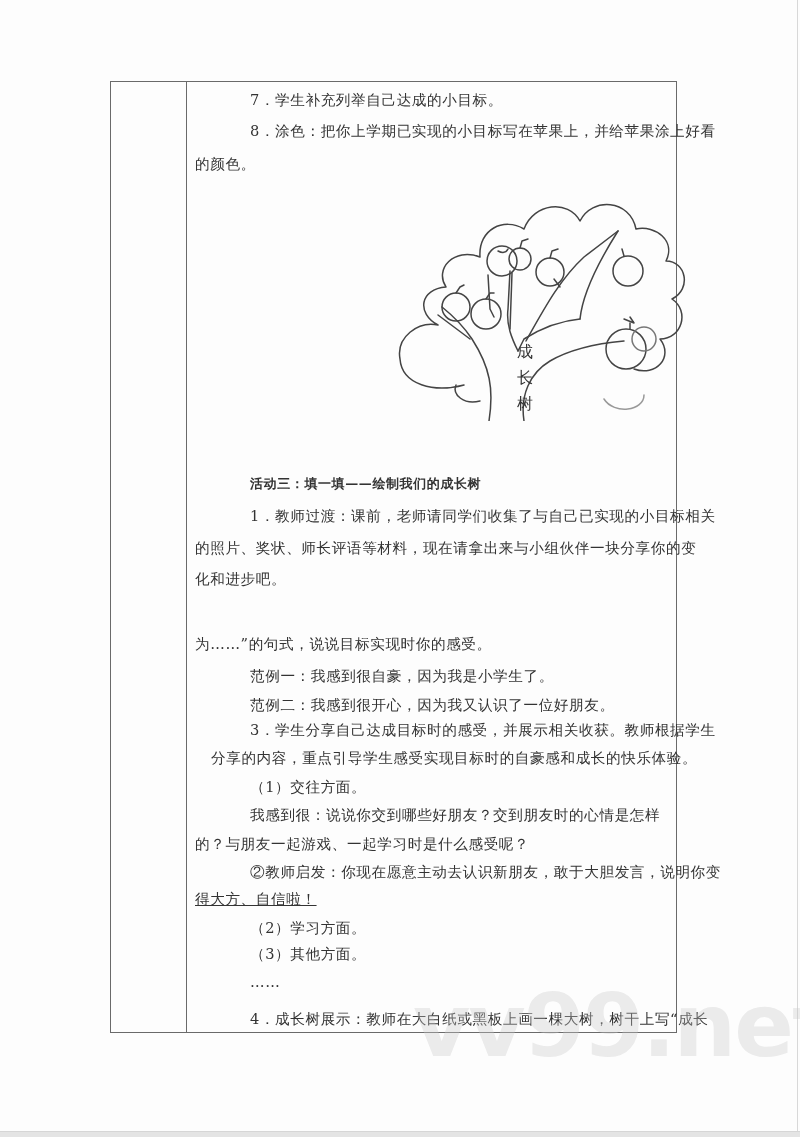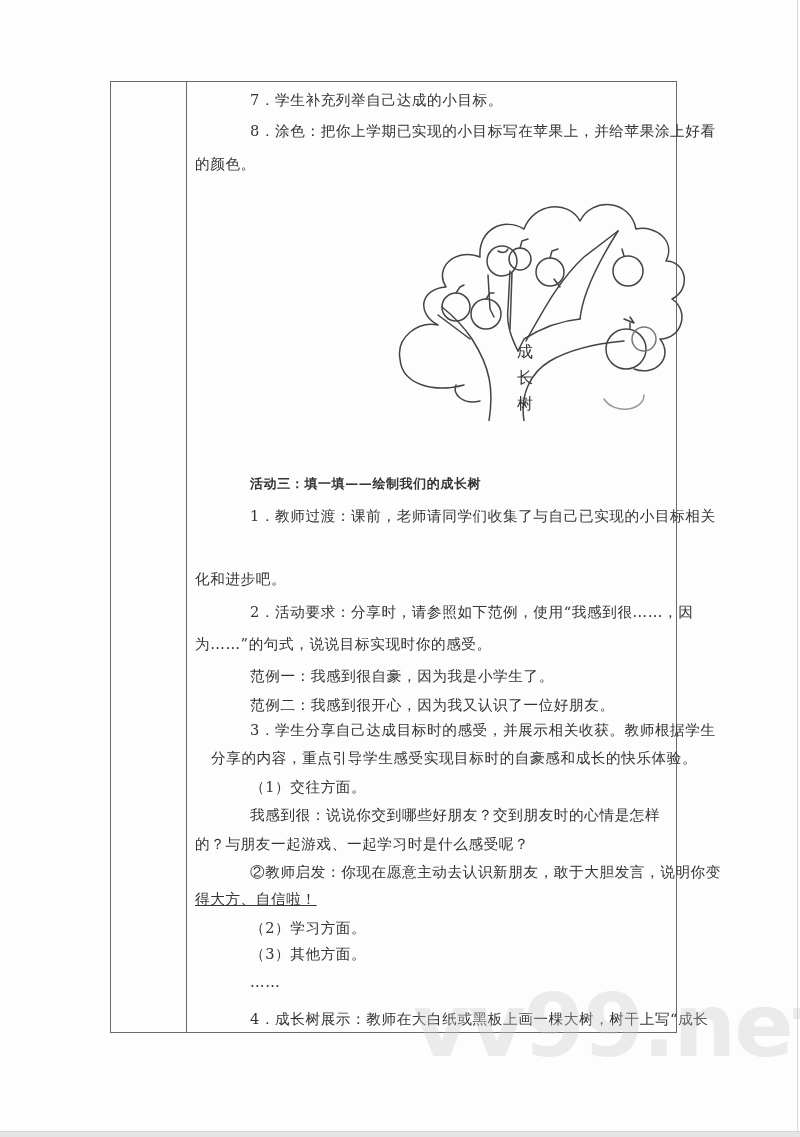--- a/index.html
+++ b/index.html
@@ -100,22 +100,22 @@
       <span class="trunk-label" style="top:153px">成</span>
       <span class="trunk-label" style="top:179px">长</span>
       <span class="trunk-label" style="top:205px">树</span>
     </div>
 
   <div class="line indent" style="top: 18px;">7．学生补充列举自己达成的小目标。</div>
       <div class="line indent" style="top: 49px;">8．涂色：把你上学期已实现的小目标写在苹果上，并给苹果涂上好看</div>
       <div class="line" style="top: 82px;">的颜色。</div>
       <div class="line indent bold" style="top: 402px;">活动三：填一填——绘制我们的成长树</div>
       <div class="line indent" style="top: 434px;">1．教师过渡：课前，老师请同学们收集了与自己已实现的小目标相关</div>
+      <div class="line" style="top: 466px;">的照片、奖状、师长评语等材料，现在请拿出来与小组伙伴一块分享你的变</div>
       <div class="line" style="top: 497px;">化和进步吧。</div>
-      <div class="line indent" style="top: 530px;">2．活动要求：分享时，请参照如下范例，使用“我感到很……，因</div>
       <div class="line indent" style="top: 594px;">范例一：我感到很自豪，因为我是小学生了。</div>
       <div class="line" style="top: 562px;">为……”的句式，说说目标实现时你的感受。</div>
       <div class="line indent" style="top: 623px;">范例二：我感到很开心，因为我又认识了一位好朋友。</div>
       <div class="line indent" style="top: 648px;">3．学生分享自己达成目标时的感受，并展示相关收获。教师根据学生</div>
       <div class="line" style="top: 676px; margin-left: 16px;">分享的内容，重点引导学生感受实现目标时的自豪感和成长的快乐体验。</div>
       <div class="line indent" style="top: 705px;">（1）交往方面。</div>
       <div class="line indent" style="top: 733px;">我感到很：说说你交到哪些好朋友？交到朋友时的心情是怎样</div>
       <div class="line indent" style="top: 790px;">②教师启发：你现在愿意主动去认识新朋友，敢于大胆发言，说明你变</div>
       <div class="line" style="top: 762px;">的？与朋友一起游戏、一起学习时是什么感受呢？</div>
       <div class="line" style="top: 817px; text-decoration: underline;">得大方、自信啦！</div>

